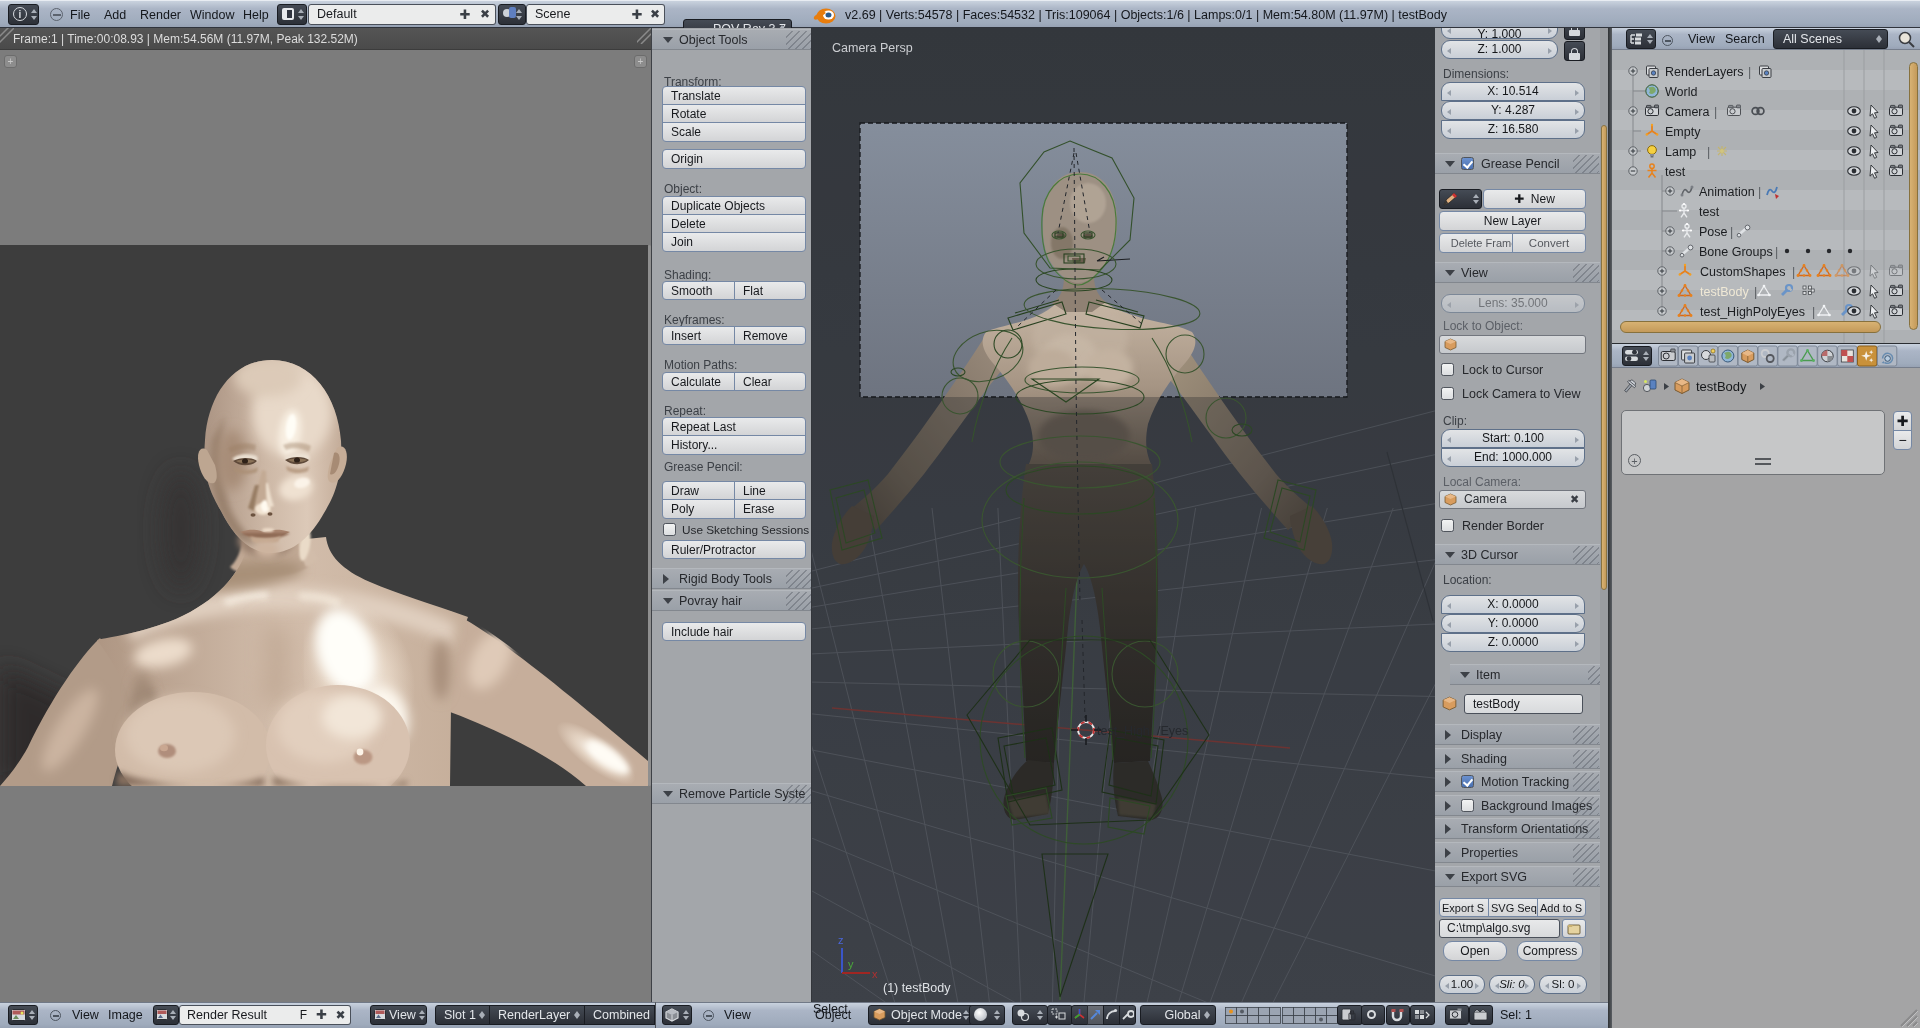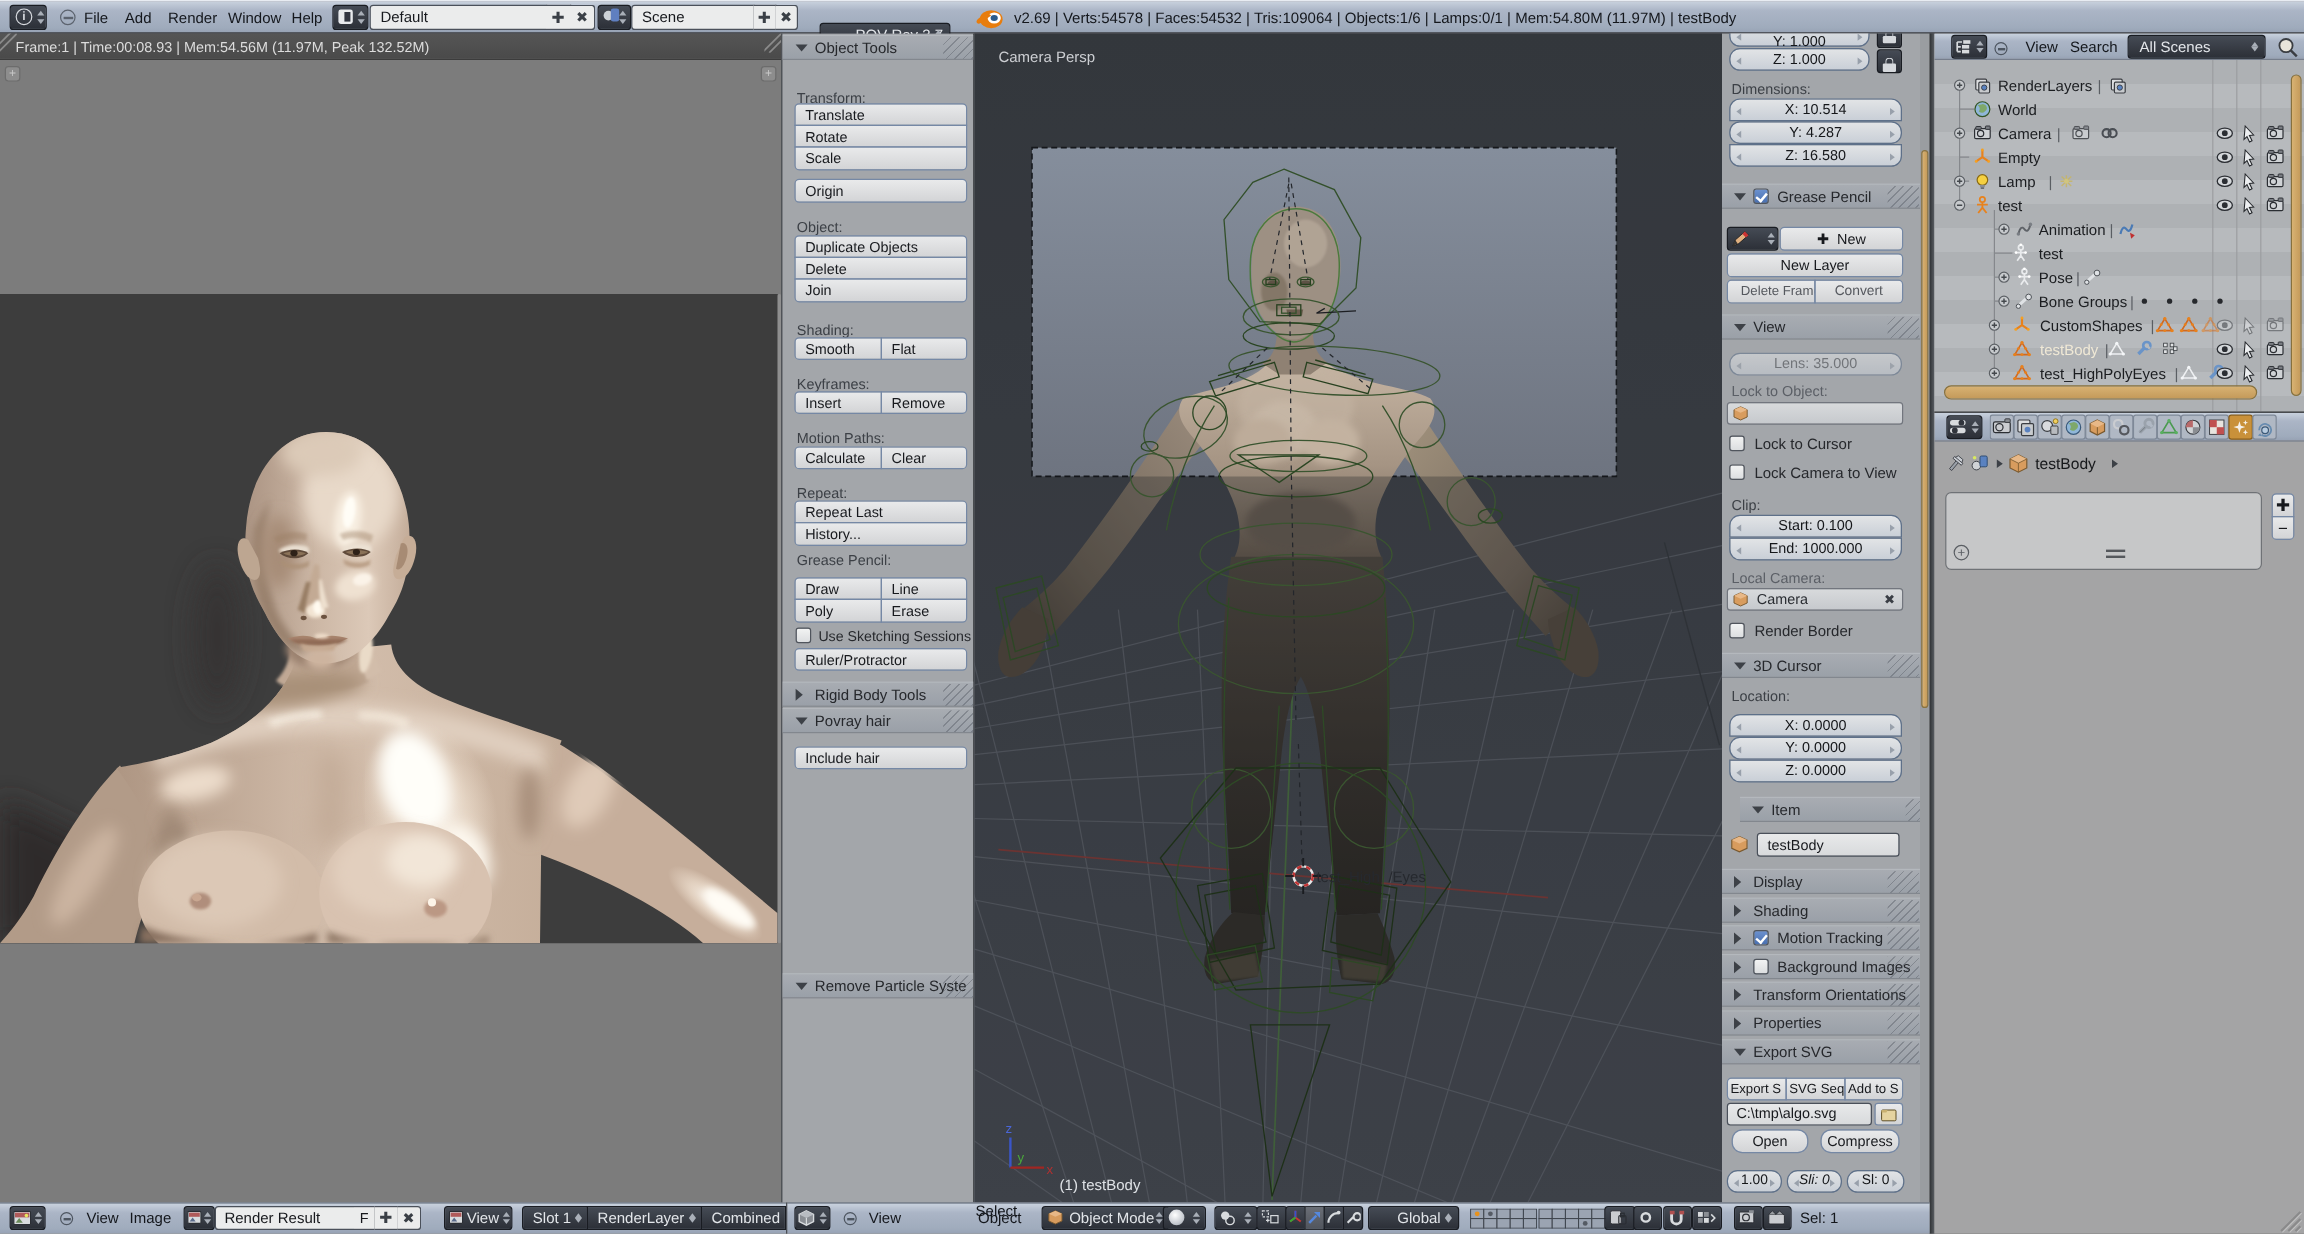--- a/index.html
+++ b/index.html
@@ -249,21 +249,21 @@
   <div class="pbtn" style="left:10px;top:453px;width:73px;height:19px;border-radius:4px 0 0 0;">Draw</div>
   <div class="pbtn" style="left:82px;top:453px;width:72px;height:19px;border-radius:0 4px 0 0;">Line</div>
   <div class="pbtn" style="left:10px;top:471px;width:73px;height:20px;border-radius:0 0 0 4px;">Poly</div>
   <div class="pbtn" style="left:82px;top:471px;width:72px;height:20px;border-radius:0 0 4px 0;">Erase</div>
   <div class="chk" style="left:11px;top:495px;"></div>
   <div class="clabel" style="left:30px;top:495px;font-size:11.8px;">Use Sketching Sessions</div>
   <div class="pbtn" style="left:10px;top:512px;width:144px;height:19px;border-radius:4px;">Ruler/Protractor</div>
   <div class="phdr" style="left:0;top:540px;width:161px;height:21px;padding-left:11px;"><span class="tri-r"></span>Rigid Body Tools<span class="hatch"></span></div>
   <div class="phdr" style="left:0;top:562px;width:161px;height:21px;padding-left:11px;"><span class="tri-d"></span>Povray hair<span class="hatch"></span></div>
   <div class="pbtn" style="left:10px;top:594px;width:144px;height:19px;border-radius:4px;">Include hair</div>
-  <div class="phdr" style="left:0;top:755px;width:161px;height:21px;padding-left:11px;margin-top:28px;"><span class="tri-d"></span>Remove Particle Syste<span class="hatch"></span></div>
+  <div class="phdr" style="left:0;top:755px;width:161px;height:21px;padding-left:11px;"><span class="tri-d"></span>Remove Particle Syste<span class="hatch"></span></div>
 </div>
 
 <div class="abs" id="vp3d" style="left:812px;top:28px;width:623px;height:974px;background:linear-gradient(#3e4248,#4b4f58);overflow:hidden;"><svg width="623" height="974" viewBox="0 0 623 974">
   <defs>
     <linearGradient id="vpbg" x1="0" y1="0" x2="0" y2="1">
       <stop offset="0" stop-color="#3d4147"></stop>
           <stop offset="0.5" stop-color="#43474f"></stop>
           <stop offset="1" stop-color="#4b4f58"></stop>
     </linearGradient>
     <linearGradient id="camin" x1="0" y1="0" x2="0" y2="1">

